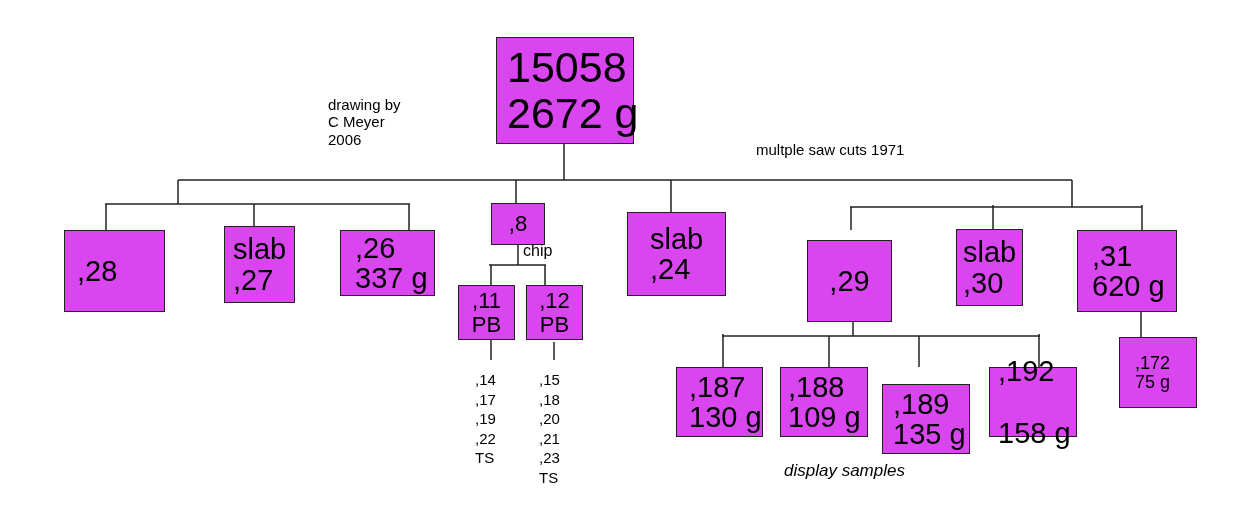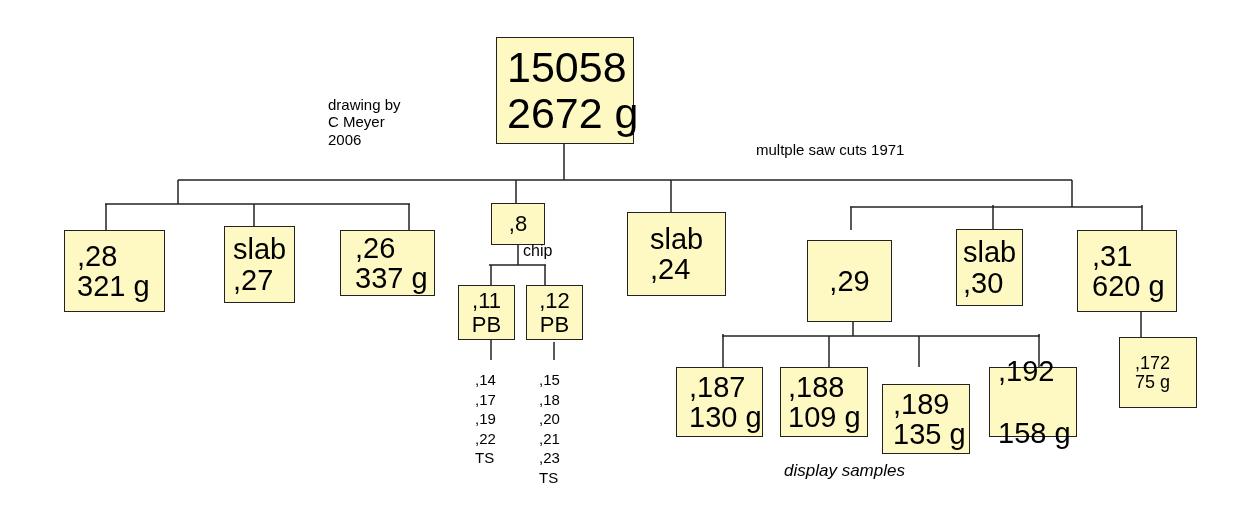--- a/index.html
+++ b/index.html
@@ -1,19 +1,19 @@
 <!DOCTYPE html>
 <html><head>
 <meta charset="utf-8">
 <style>
   html, body { margin: 0; padding: 0; background: #ffffff; }
   body { width: 1248px; height: 526px; position: relative; overflow: hidden;
          font-family: "Liberation Sans", sans-serif; color: #000; }
   svg.lines { position: absolute; left: 0; top: 0; }
-  .box { position: absolute; border: 1.5px solid #222; box-sizing: border-box; background: #fef9c3;
+  .box { position: absolute; border: 1.5px solid #222; box-sizing: border-box; background: #d946ef;
          display: flex; flex-direction: column; justify-content: center; line-height: 1.05; }
   .box span { display: block; white-space: nowrap; }
   .t { position: absolute; white-space: nowrap; }
   .root { font-size: 43px; padding-left: 10px; }
   .big { font-size: 29px; }
   .mid { font-size: 22px; }
   .small { font-size: 16px; }
   .note { font-size: 15px; line-height: 1.15; }
   .list { font-size: 15px; line-height: 1.3; position: absolute; }
   .list span { display: block; }
@@ -69,21 +69,20 @@
 <div class="t note" style="left:328px; top:96px; font-size:15px;">
   <span style="display:block">drawing by</span>
   <span style="display:block">C Meyer</span>
   <span style="display:block">2006</span>
 </div>
 
 <div class="t note" style="left:756px; top:141px;">multple saw cuts 1971</div>
 
 <div class="box big" style="left:64px; top:230px; width:101px; height:82px; padding-left:12px;">
   <span>,28</span>
-  <span>321 g</span>
 </div>
 <div class="box big" style="left:224px; top:226px; width:71px; height:77px; padding-left:8px;">
   <span>slab</span>
   <span>,27</span>
 </div>
 <div class="box big" style="left:340px; top:230px; width:95px; height:66px; padding-left:14px;">
   <span>,26</span>
   <span>337 g</span>
 </div>
 

